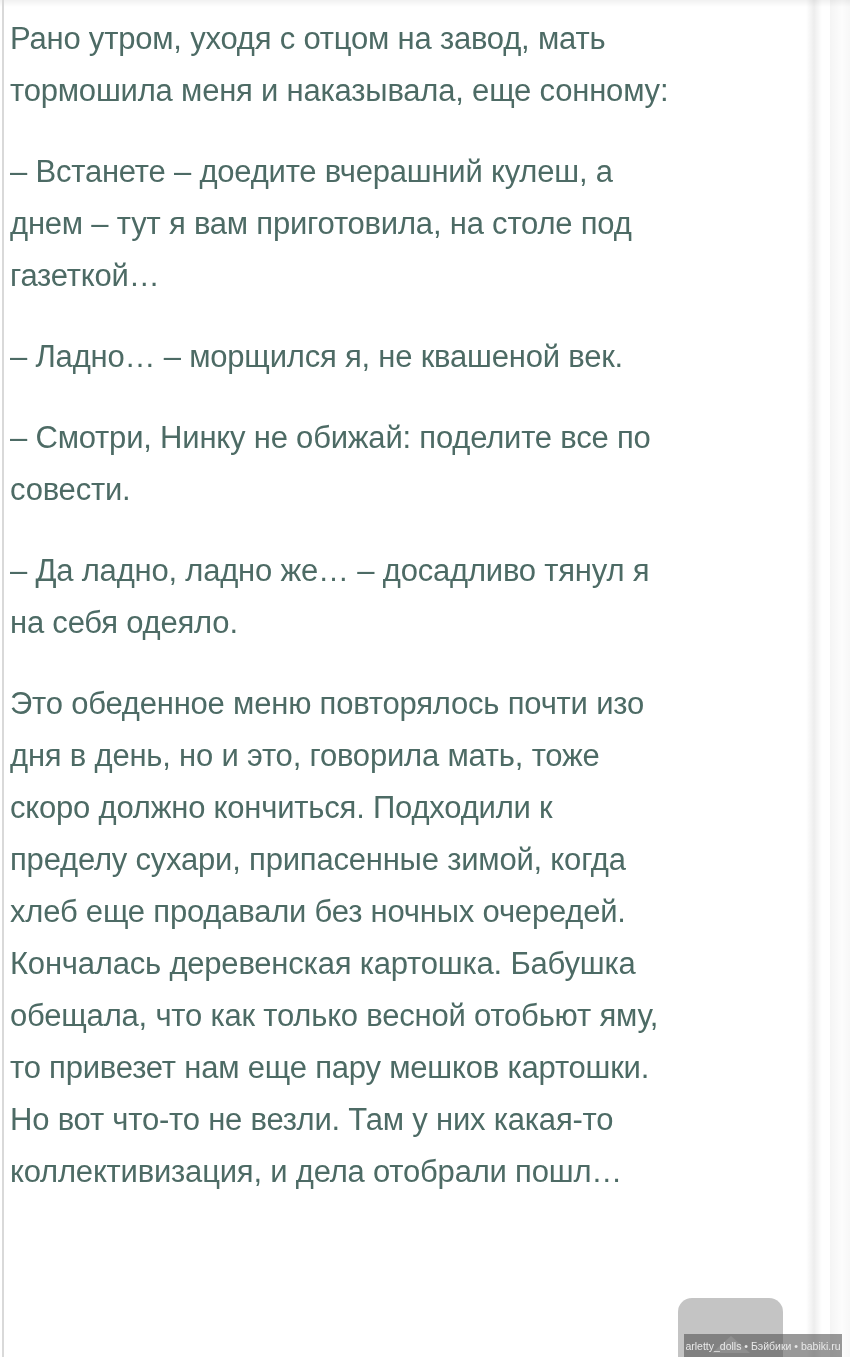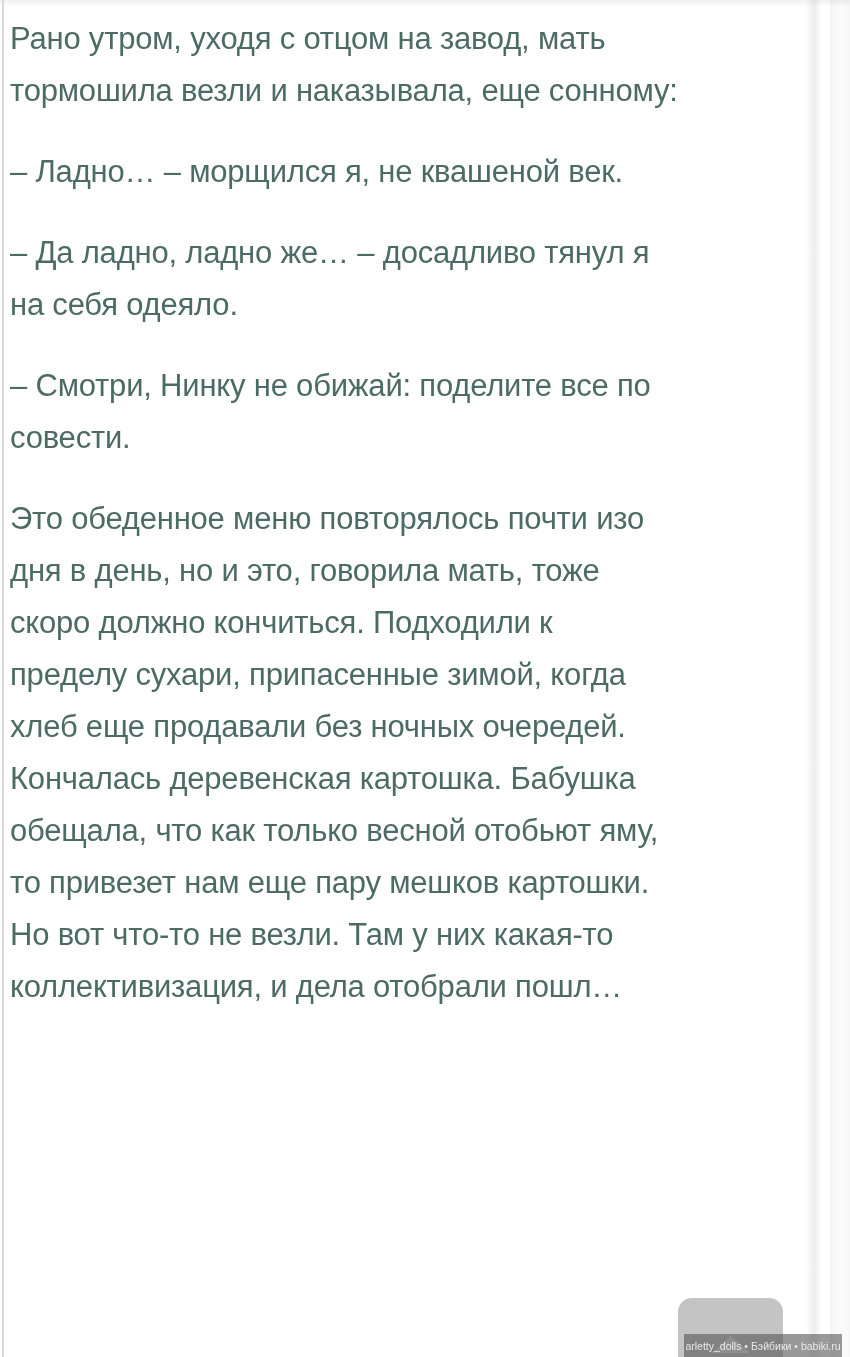--- a/index.html
+++ b/index.html
@@ -96,26 +96,29 @@
 </head>
 <body>
 
 <div class="top-shade"></div>
 <div class="left-line"></div>
 <div class="edge-stripe-inner"></div>
 <div class="edge-stripe-outer"></div>
 
 <div class="page">
   <p class="para">Рано утром, уходя с отцом на завод, мать
-тормошила везли и наказывала, еще сонному:</p>
+тормошила меня и наказывала, еще сонному:</p>
+  <p class="para">– Встанете – доедите вчерашний кулеш, а
+днем – тут я вам приготовила, на столе под
+газеткой…</p>
   <p class="para">– Ладно… – морщился я, не квашеной век.</p>
+  <p class="para">– Смотри, Нинку не обижай: поделите все по
+совести.</p>
   <p class="para">– Да ладно, ладно же… – досадливо тянул я
 на себя одеяло.</p>
-  <p class="para">– Смотри, Нинку не обижай: поделите все по
-совести.</p>
   <p class="para">Это обеденное меню повторялось почти изо
 дня в день, но и это, говорила мать, тоже
 скоро должно кончиться. Подходили к
 пределу сухари, припасенные зимой, когда
 хлеб еще продавали без ночных очередей.
 Кончалась деревенская картошка. Бабушка
 обещала, что как только весной отобьют яму,
 то привезет нам еще пару мешков картошки.
 Но вот что-то не везли. Там у них какая-то
 коллективизация, и дела отобрали пошл…</p>

